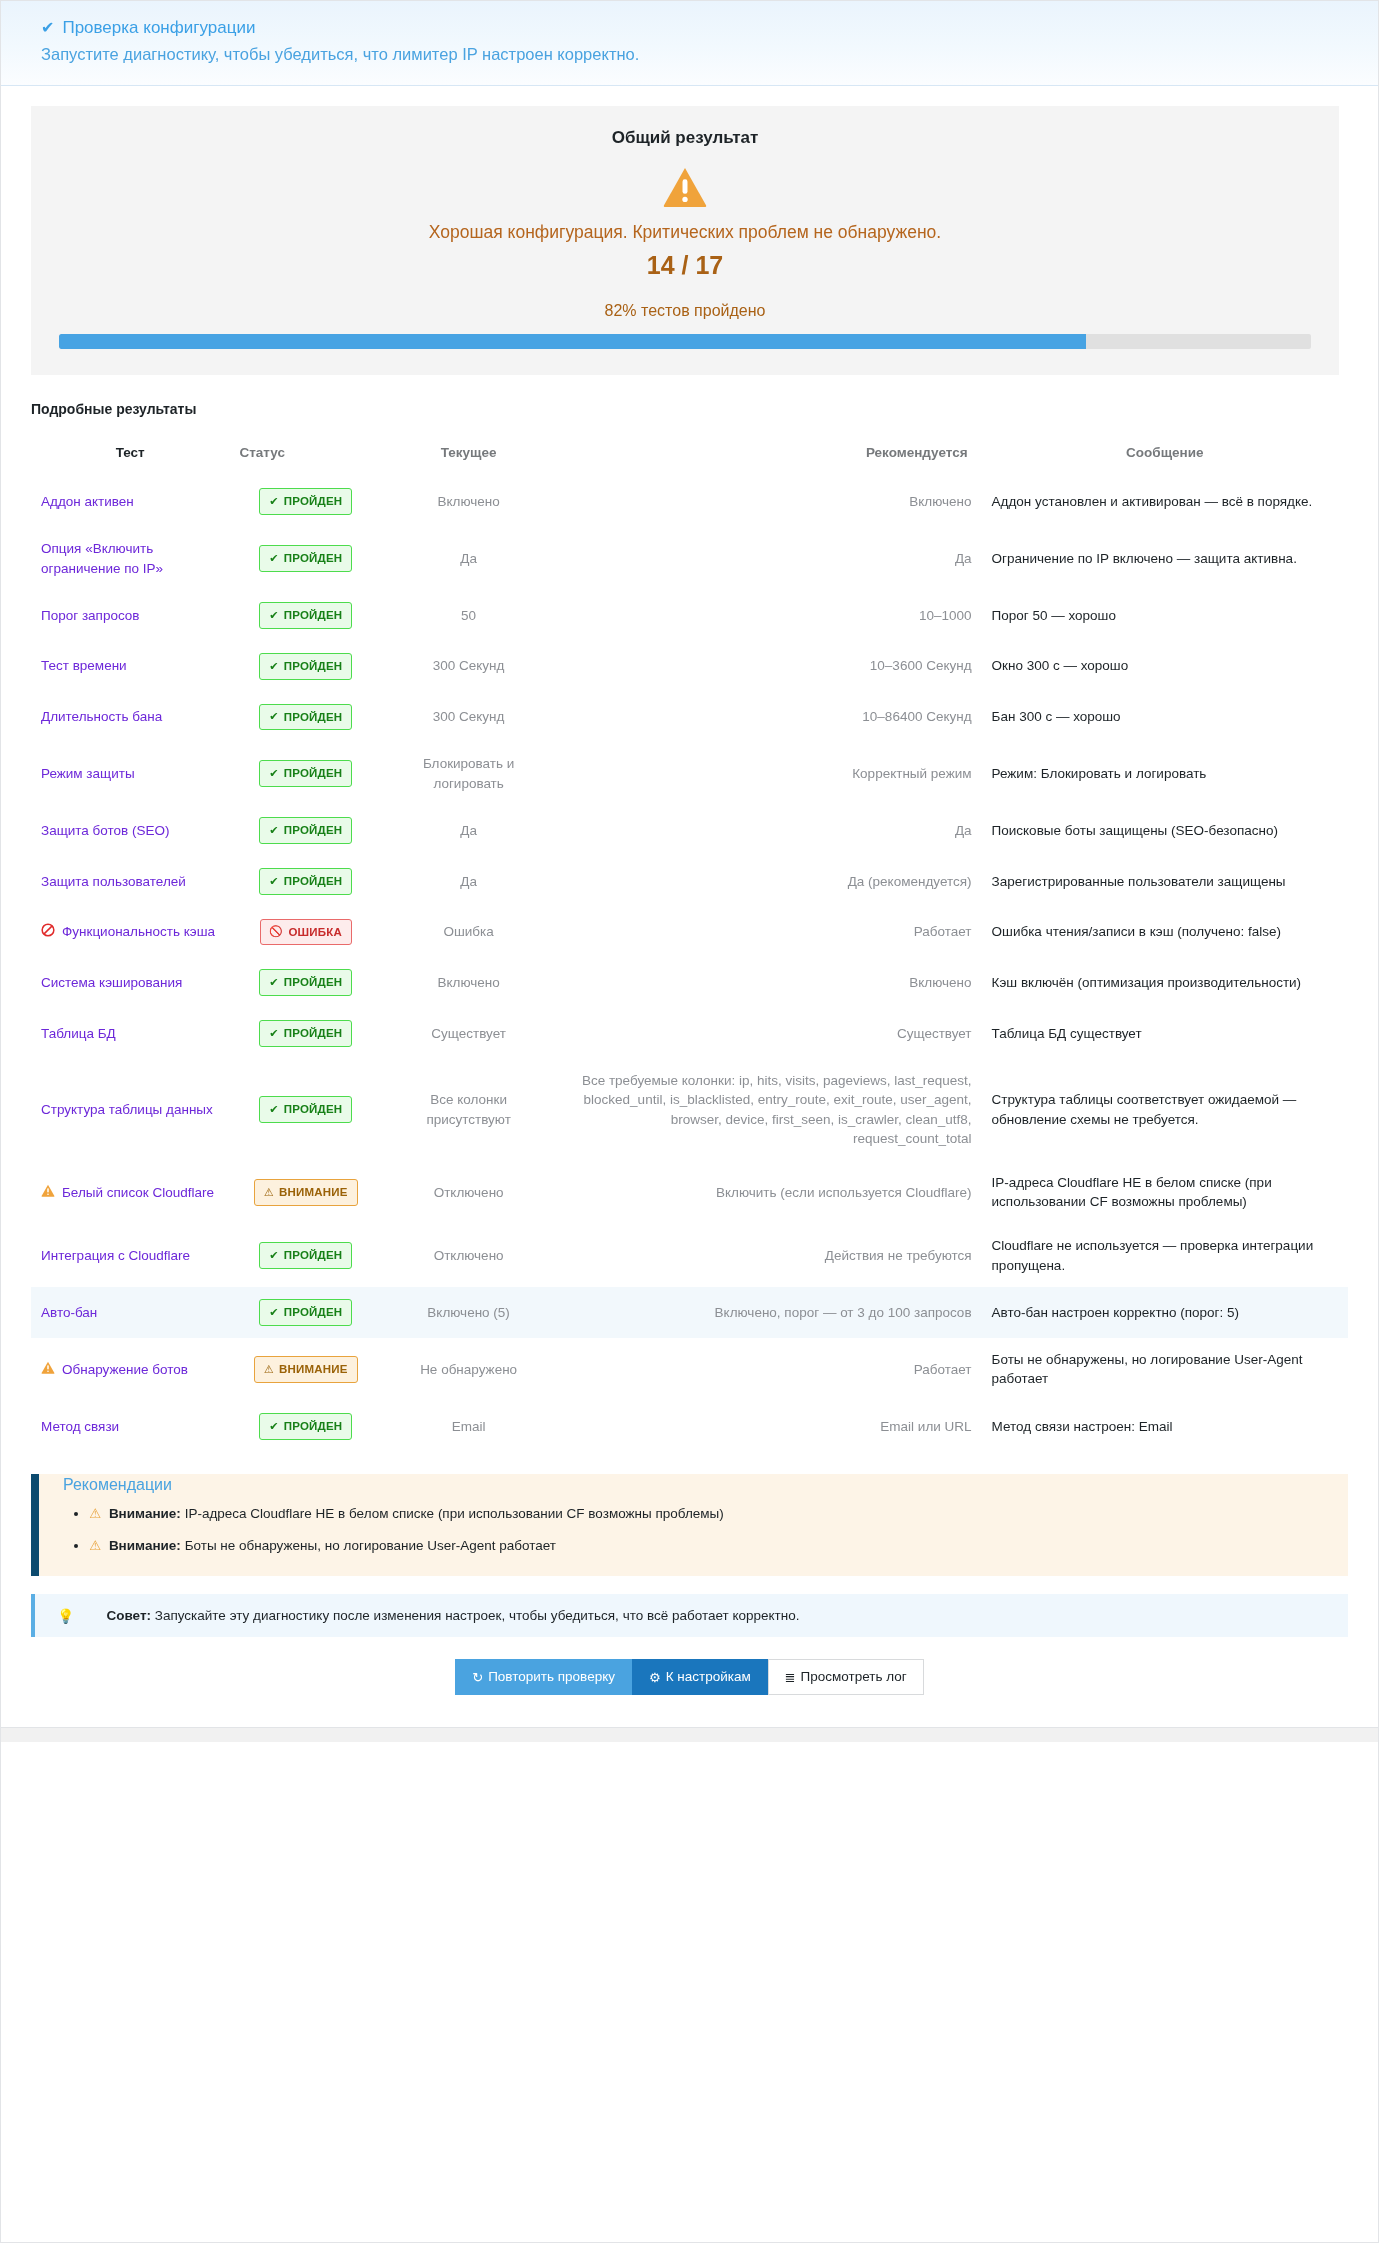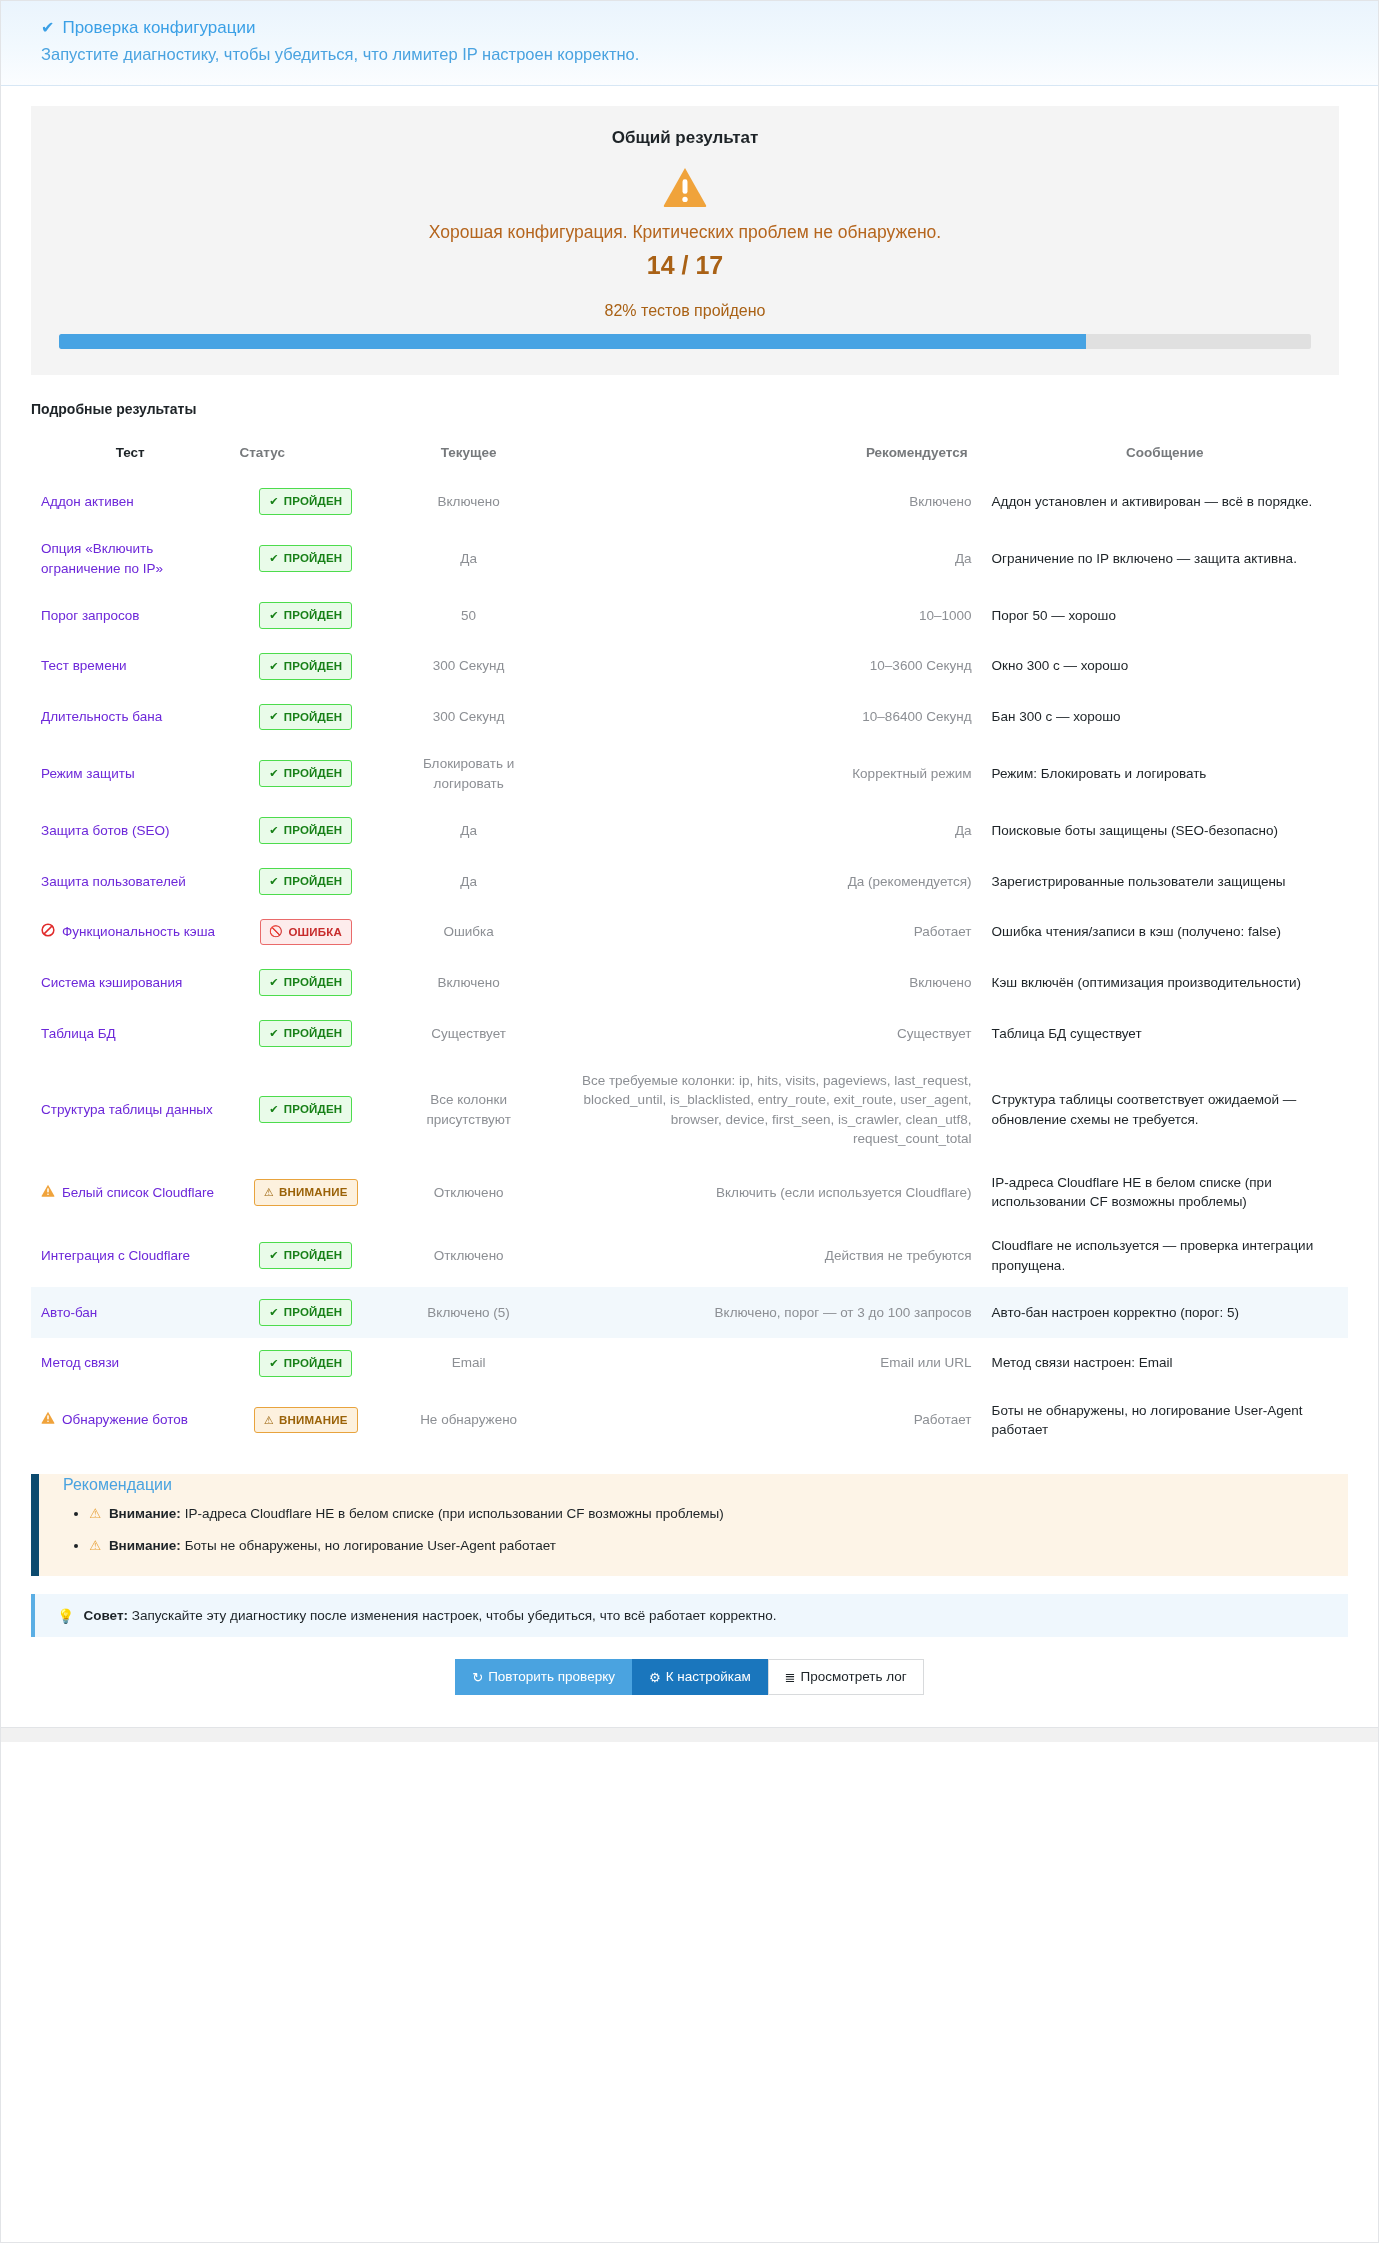--- a/index.html
+++ b/index.html
@@ -196,21 +196,21 @@
     margin: 18px 30px 0 30px;
     background: #eff7fd;
     border-left: 4px solid #5aaee4;
     padding: 14px 22px;
     font-size: 13.5px;
     color: #1d2327;
     display: flex;
     align-items: center;
     gap: 9px;
   }
-  .tip b { font-weight: 700; }
+  .tip b { font-weight: 700; margin-left: 23px; }
   .tip-ico { color: #7fc0ea; font-size: 14px; line-height: 1; }
 
   
   .footer {
     padding: 22px 30px 20px 30px;
     display: flex;
     justify-content: center;
     gap: 0;
   }
   .btn {
@@ -495,49 +495,49 @@
                 <span class="badge-glyph">✔</span>
                 <span>ПРОЙДЕН</span>
               </span></td>
             <td class="c-current">Включено (5)</td>
             <td class="c-recommended">Включено, порог — от 3 до 100 запросов</td>
             <td class="c-message">Авто-бан настроен корректно (порог: 5)</td>
           </tr>
           <tr>
             <td class="c-test">
               <span class="test-name-wrap">
-                <span>Метод связи</span>
-              </span>
-            </td>
-            <td class="c-status"><span class="badge badge-pass">
-                <span class="badge-glyph">✔</span>
-                <span>ПРОЙДЕН</span>
-              </span></td>
-            <td class="c-current">Email</td>
-            <td class="c-recommended">Email или URL</td>
-            <td class="c-message">Метод связи настроен: Email</td>
-          </tr>
-          <tr>
-            <td class="c-test">
-              <span class="test-name-wrap">
                 <span class="test-icon"><svg width="14" height="13" viewBox="0 0 48 44">
                     <path d="M24 2 L46 41 Q47 43 44 43 L4 43 Q1 43 2 41 Z" fill="#f0a33b"></path>
                     <rect x="21.4" y="14" width="5.2" height="15" rx="2.4" fill="#fff"></rect>
                     <circle cx="24" cy="35" r="2.8" fill="#fff"></circle>
                   </svg></span>
                 <span>Обнаружение ботов</span>
               </span>
             </td>
             <td class="c-status"><span class="badge badge-warn">
                 <span class="badge-glyph">⚠</span>
                 <span>ВНИМАНИЕ</span>
               </span></td>
             <td class="c-current">Не обнаружено</td>
             <td class="c-recommended">Работает</td>
             <td class="c-message">Боты не обнаружены, но логирование User-Agent работает</td>
+          </tr>
+          <tr>
+            <td class="c-test">
+              <span class="test-name-wrap">
+                <span>Метод связи</span>
+              </span>
+            </td>
+            <td class="c-status"><span class="badge badge-pass">
+                <span class="badge-glyph">✔</span>
+                <span>ПРОЙДЕН</span>
+              </span></td>
+            <td class="c-current">Email</td>
+            <td class="c-recommended">Email или URL</td>
+            <td class="c-message">Метод связи настроен: Email</td>
           </tr>
         </tbody>
     </table>
   </div>
 
   <div class="recommend">
     <div class="recommend-title">Рекомендации</div>
     <ul id="recommend-list">
         <li><span class="warn-ico">⚠</span> <b>Внимание:</b> <span>IP-адреса Cloudflare НЕ в белом списке (при использовании CF возможны проблемы)</span></li>
         <li><span class="warn-ico">⚠</span> <b>Внимание:</b> <span>Боты не обнаружены, но логирование User-Agent работает</span></li>

